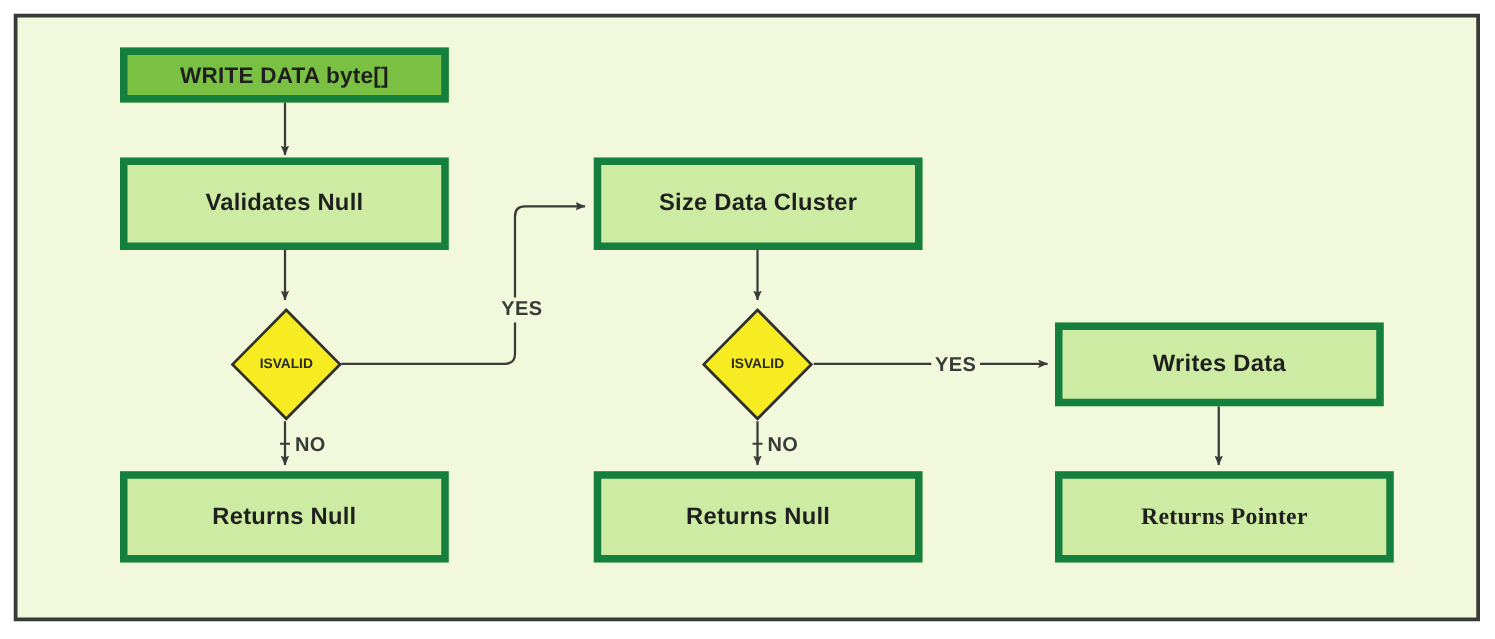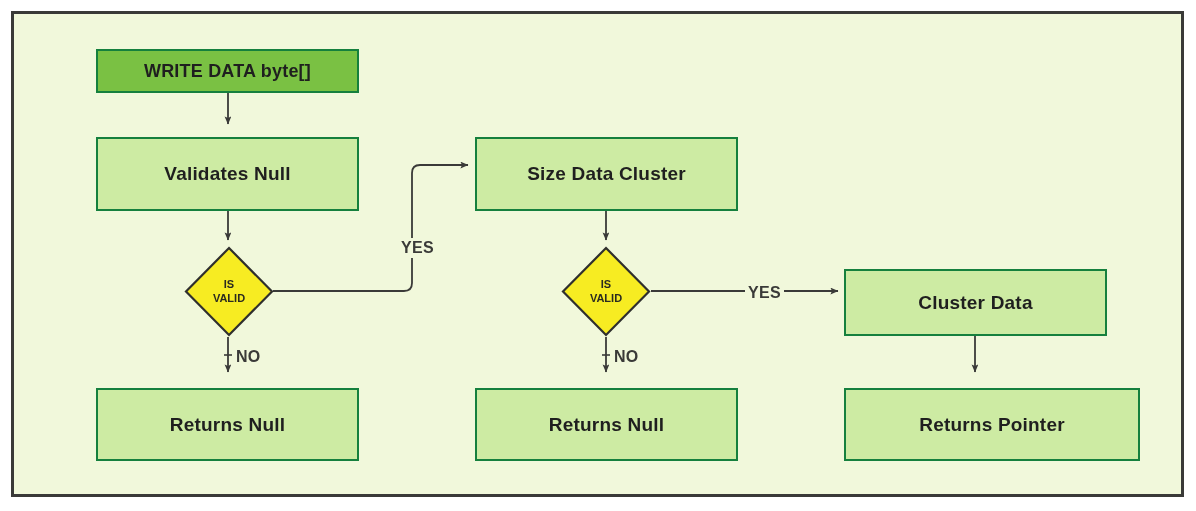--- a/index.html
+++ b/index.html
@@ -41,23 +41,22 @@
     box-sizing: border-box;
     display: flex;
     align-items: center;
     justify-content: center;
     text-align: center;
     color: #1f1f1f;
     font-weight: bold;
     letter-spacing: .2px;
   }
   .box {
-    border: 2px solid #15803d;
+    border: 6px solid #15803d;
     font-size: 19px;
-    margin-top: 11px;
   }
   .box.start {
     background: #7ac143;
     font-size: 18px;
   }
   .box.process {
     background: #cdeba3;
   }
   .diamond-wrap {
     position: absolute;
@@ -69,21 +68,21 @@
     width: 100%;
     height: 100%;
   }
   .diamond-label {
     position: absolute;
     left: 0;
     top: 0;
     width: 100%;
     height: 100%;
     display: flex;
-    flex-direction: column;
+    flex-direction: row;
     align-items: center;
     justify-content: center;
     font-size: 11px;
     font-weight: bold;
     color: #2a2a20;
     line-height: 1.25;
     text-align: center;
   }
   .edge-label {
     position: absolute;
@@ -163,24 +162,24 @@
       <span>IS</span>
       <span>VALID</span>
     </div>
   </div>
 
   <div class="node box process" style="left:475px; top:377px; width:263px; height:73px;">
     <span>Returns Null</span>
   </div>
 
   <div class="node box process" style="left:844px; top:258px; width:263px; height:67px;">
-    <span>Cluster Data</span>
+    <span>Writes Data</span>
   </div>
 
-  <div class="node box process" style="left:844px; top:377px; width:296px; height:73px;">
+  <div class="node box process" style="left:844px; top:377px; width:271px; height:73px;font-family:Liberation Serif, serif;">
     <span>Returns Pointer</span>
   </div>
 
   <div class="edge-label" style="left:398px; top:238px;">YES</div>
 
   <div class="edge-label" style="left:233px; top:347px;">NO</div>
 
   <div class="edge-label" style="left:745px; top:283px;">YES</div>
 
   <div class="edge-label" style="left:611px; top:347px;">NO</div>

